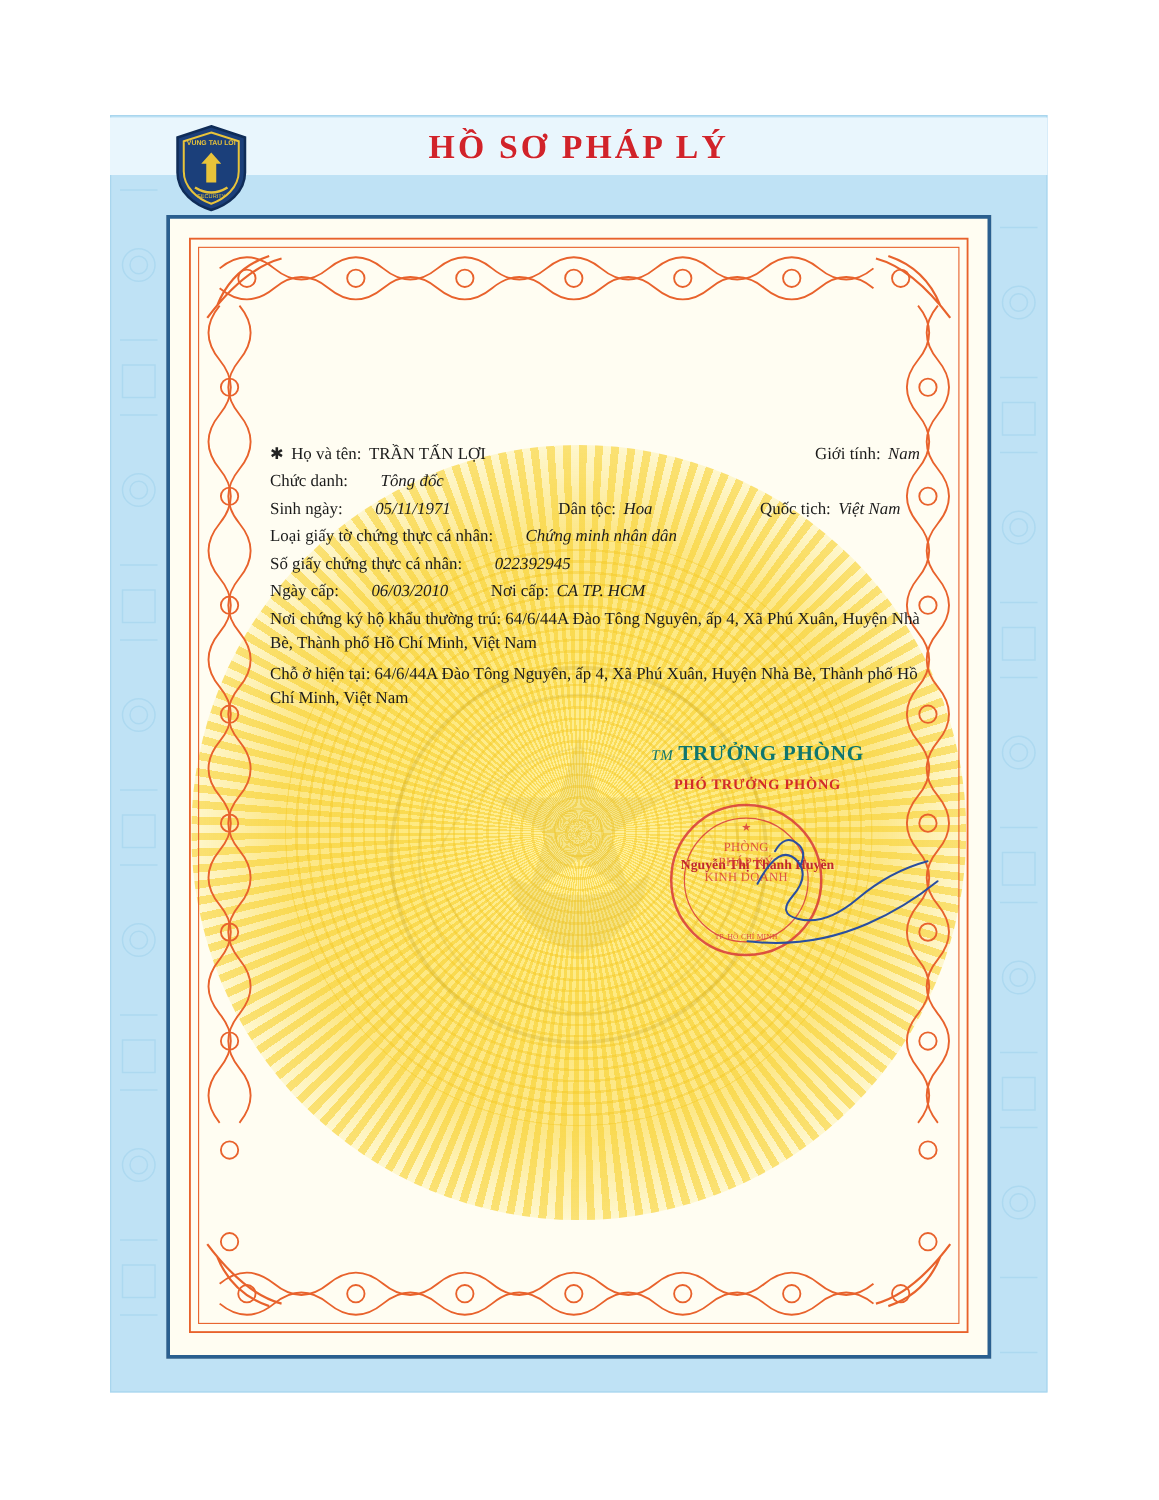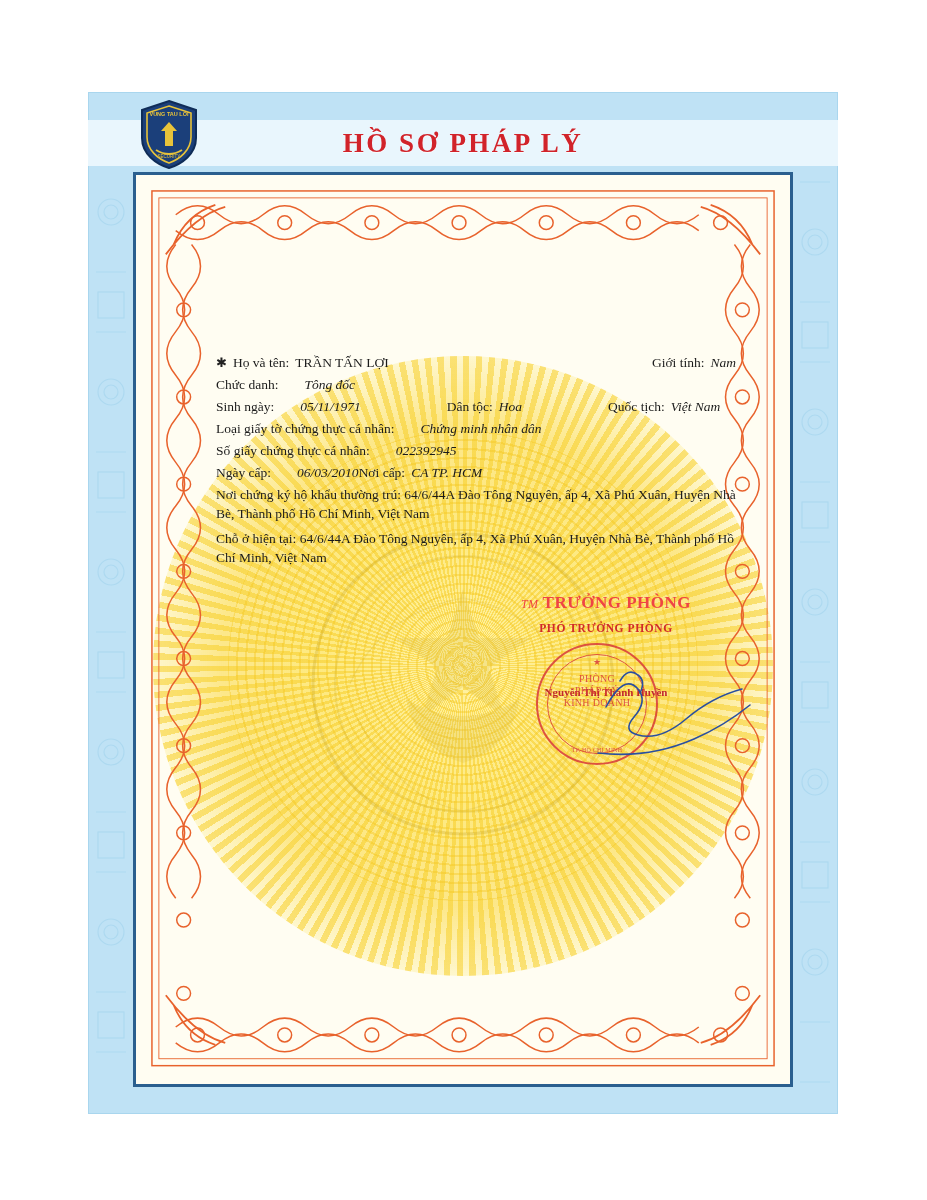--- a/index.html
+++ b/index.html
@@ -57,21 +57,21 @@
     height: 100%;
     opacity: .55;
   }
   .blue-pattern.left  { left: 0; }
   .blue-pattern.right { right: 0; }
 
   
   .header-bar {
     position: absolute;
     left: 0;
-    top: 28px;
+    top: 2px;
     width: 100%;
     height: 46px;
     background: #e9f6fd;
     display: flex;
     align-items: center;
     justify-content: center;
   }
   .header-title {
     color: #d1232a;
     font-size: 27px;
@@ -183,35 +183,35 @@
     margin-right: 6px;
   }
   .spacer-right { margin-left: auto; display: flex; align-items: flex-start; }
   .wrap-row {
     white-space: normal;
     line-height: 19px;
     margin-bottom: 2px;
   }
 
   .gap-1 { margin-left: 42px; padding-left: 44px; }
-  .gap-2 { }
+  .gap-2 { margin-left: 34px; }
   .gap-3 { margin-left: 26px; }
 
   
   .sign-block {
     position: absolute;
     right: 54px;
     top: 418px;
     width: 260px;
     text-align: center;
   }
   .sign-title {
     font-size: 17px;
     font-weight: bold;
-    color: #ef4444;
+    color: #0f766e;
     letter-spacing: .5px;
   }
   .sign-title .tm {
     font-size: 12px;
     font-style: italic;
     font-weight: normal;
     margin-right: 4px;
   }
   .sign-sub {
     margin-top: 9px;

